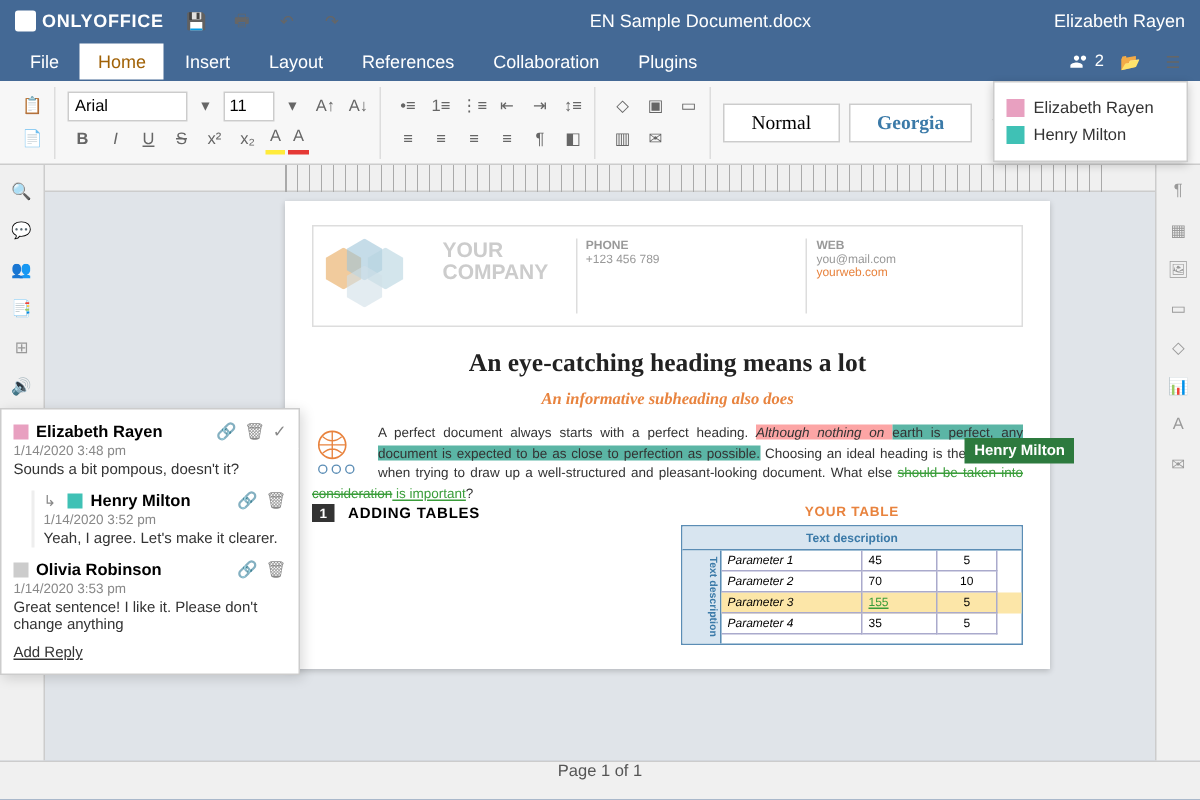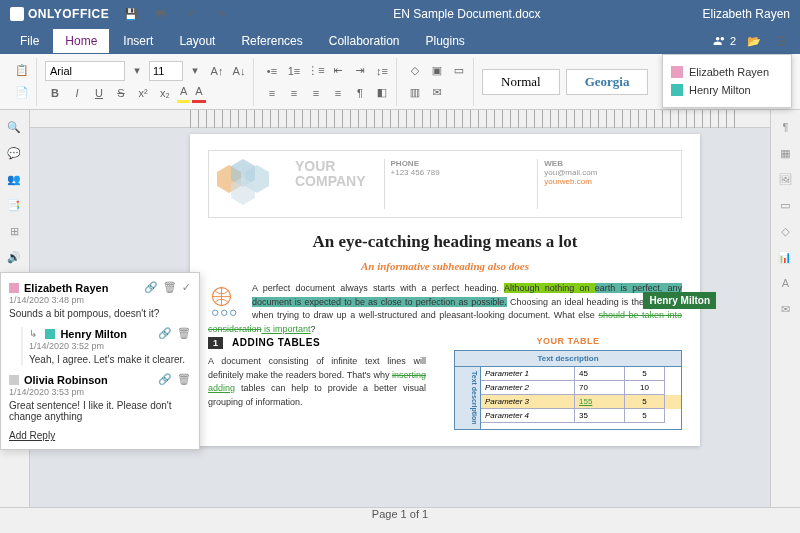--- a/index.html
+++ b/index.html
@@ -5,21 +5,21 @@
 * { margin: 0; padding: 0; box-sizing: border-box; font-family: Arial, sans-serif; }
 body { width: 800px; height: 533px; overflow: hidden; background: #446995; font-size: 11px; position: relative; }
 .titlebar { height: 28px; background: #446995; color: #fff; display: flex; align-items: center; padding: 0 10px; }
 .logo { font-weight: bold; font-size: 12px; letter-spacing: 0.5px; display: flex; align-items: center; gap: 4px; }
 .logo-icon { width: 14px; height: 14px; background: #fff; border-radius: 2px; }
 .title-icons { margin-left: 12px; display: flex; gap: 10px; }
 .title-center { flex: 1; text-align: center; font-size: 12px; }
 .title-user { font-size: 12px; }
 .menubar { height: 26px; background: #446995; display: flex; align-items: center; padding: 0 8px; gap: 2px; }
 .menu-item { color: #fff; padding: 5px 12px; cursor: pointer; font-size: 12px; }
-.menu-item.active { background: #fff; color: #701a75; }
+.menu-item.active { background: #fff; color: #a16207; }
 .menu-right { margin-left: auto; display: flex; align-items: center; gap: 8px; color: #fff; }
 .user-count { display: flex; align-items: center; gap: 3px; }
 .toolbar { height: 56px; background: #f7f7f7; border-bottom: 1px solid #ccc; display: flex; align-items: center; padding: 2px 8px; gap: 4px; position: relative; }
 .tb-group { display: flex; flex-direction: column; gap: 2px; padding: 0 4px; border-right: 1px solid #ddd; height: 48px; justify-content: center; }
 .tb-row { display: flex; gap: 2px; align-items: center; }
 .tb-btn { width: 20px; height: 20px; display: flex; align-items: center; justify-content: center; color: #666; cursor: pointer; font-size: 11px; }
 .tb-btn.wide { width: auto; padding: 0 3px; }
 .font-select { width: 80px; height: 20px; border: 1px solid #ccc; font-size: 11px; padding: 0 4px; background: #fff; }
 .size-select { width: 34px; height: 20px; border: 1px solid #ccc; font-size: 11px; padding: 0 3px; background: #fff; }
 .style-box { border: 1px solid #ccc; padding: 4px 18px; font-size: 13px; font-family: Georgia, serif; background: #fff; }
@@ -37,21 +37,21 @@
 .doc-page { position: absolute; left: 160px; top: 24px; width: 510px; background: #fff; box-shadow: 0 1px 4px rgba(0,0,0,0.2); padding: 16px 18px; }
 .company-header { display: flex; gap: 18px; border: 1px solid #ddd; padding: 8px; font-size: 8px; color: #999; }
 .company-logo { position: relative; width: 60px; height: 50px; }
 .hex { position: absolute; width: 24px; height: 28px; background: #9fc4d8; clip-path: polygon(50% 0, 100% 25%, 100% 75%, 50% 100%, 0 75%, 0 25%); opacity: 0.6; }
 .company-name { font-size: 14px; font-weight: bold; color: #ccc; line-height: 1.1; }
 .hdr-col { flex: 1; border-left: 1px solid #ddd; padding-left: 6px; }
 .hdr-label { font-weight: bold; font-size: 8px; }
 .h1 { font-family: Georgia, serif; font-weight: bold; font-size: 17px; color: #222; margin: 14px 0 8px; text-align: center; }
 .h2 { font-family: Georgia, serif; font-style: italic; font-weight: bold; color: #e8833e; font-size: 11px; text-align: center; margin-bottom: 10px; }
 .body-text { font-size: 9px; color: #333; line-height: 1.5; text-align: justify; }
-.hl-green { background: #84cc16; }
+.hl-green { background: #fca5a5; font-style: italic; }
 .hl-teal { background: #5bb5a5; }
 .strike-green { color: #3a9d3a; text-decoration: line-through; }
 .ins-green { color: #3a9d3a; text-decoration: underline; }
 .user-label { position: absolute; right: -16px; top: 158px; background: #2d7a3e; color: #fff; padding: 3px 6px; font-size: 10px; font-weight: bold; }
 .two-col { display: flex; gap: 28px; margin-top: 0; }
 .col-left { flex: 1; }
 .sec-num { display: inline-block; background: #333; color: #fff; padding: 1px 5px; font-size: 9px; font-weight: bold; margin-right: 6px; }
 .sec-title { font-weight: bold; font-size: 10px; letter-spacing: 0.5px; }
 .table-title { color: #e8833e; font-weight: bold; font-size: 9px; text-align: center; margin-bottom: 4px; letter-spacing: 0.5px; }
 .data-table { border: 1px solid #5b8db5; font-size: 8px; width: 228px; }
@@ -257,23 +257,20 @@
         <span>A perfect document always starts with a perfect heading. </span><span class="hl-green">Although nothing on </span><span class="hl-teal">earth is perfect, any document is expected to be as close to perfection as possible.</span><span> Choosing an ideal heading is the first step when trying to draw up a well-structured and pleasant-looking document. What else </span><span class="strike-green">should be taken into consideration</span><span class="ins-green"> is important</span><span>?</span>
       </div>
       <div class="user-label">Henry Milton</div>
 
       <div class="two-col">
         <div class="col-left">
           <div>
             <span class="sec-num">1</span>
             <span class="sec-title">ADDING TABLES</span>
           </div>
-          <div class="body-text" style="margin-top:6px">
-            <span>A document consisting of infinite text lines will definitely make the readers bored. That's why </span><span class="strike-green">inserting</span><span class="ins-green"> adding</span><span> tables can help to provide a better visual grouping of information.</span>
-          </div>
         </div>
         <div>
           <div class="table-title">YOUR TABLE</div>
           <div class="data-table">
             <div class="dt-header">Text description</div>
             <div class="dt-row">
               <div class="dt-sidecell">Text description</div>
               <div class="dt-body">
                 <div class="dt-row">
                     <span class="dt-cell c1">Parameter 1</span>

